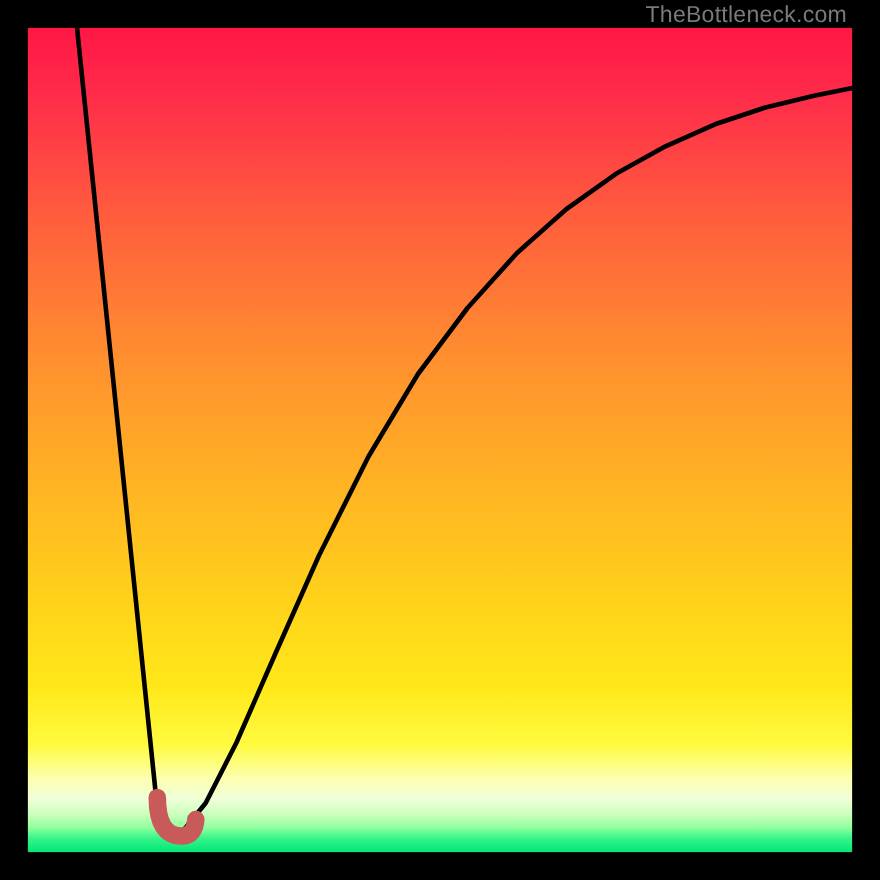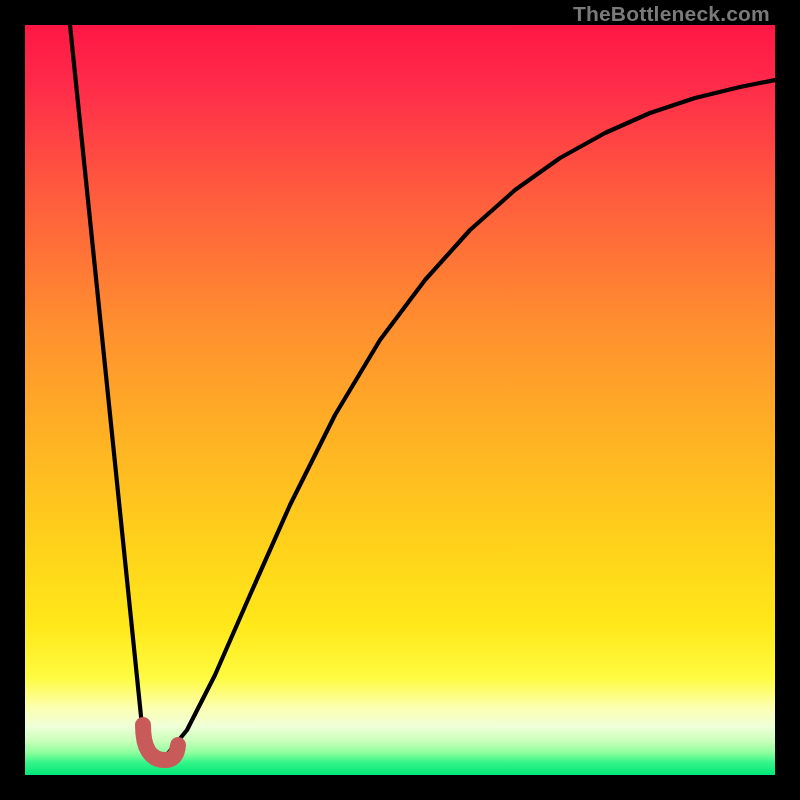--- a/index.html
+++ b/index.html
@@ -38,21 +38,21 @@
     top: 0;
     width: 100%;
     height: 100%;
   }
   .watermark {
     position: absolute;
     top: 2px;
     right: 30px;
     color: #7a7a7a;
     font-size: 21px;
-    font-weight: 700;
+    font-weight: 400;
     letter-spacing: 0.2px;
   }
 </style>
 </head>
 <body>
 <div class="outer">
 
   <div class="watermark">TheBottleneck.com</div>
 
   <div class="plot-area">

